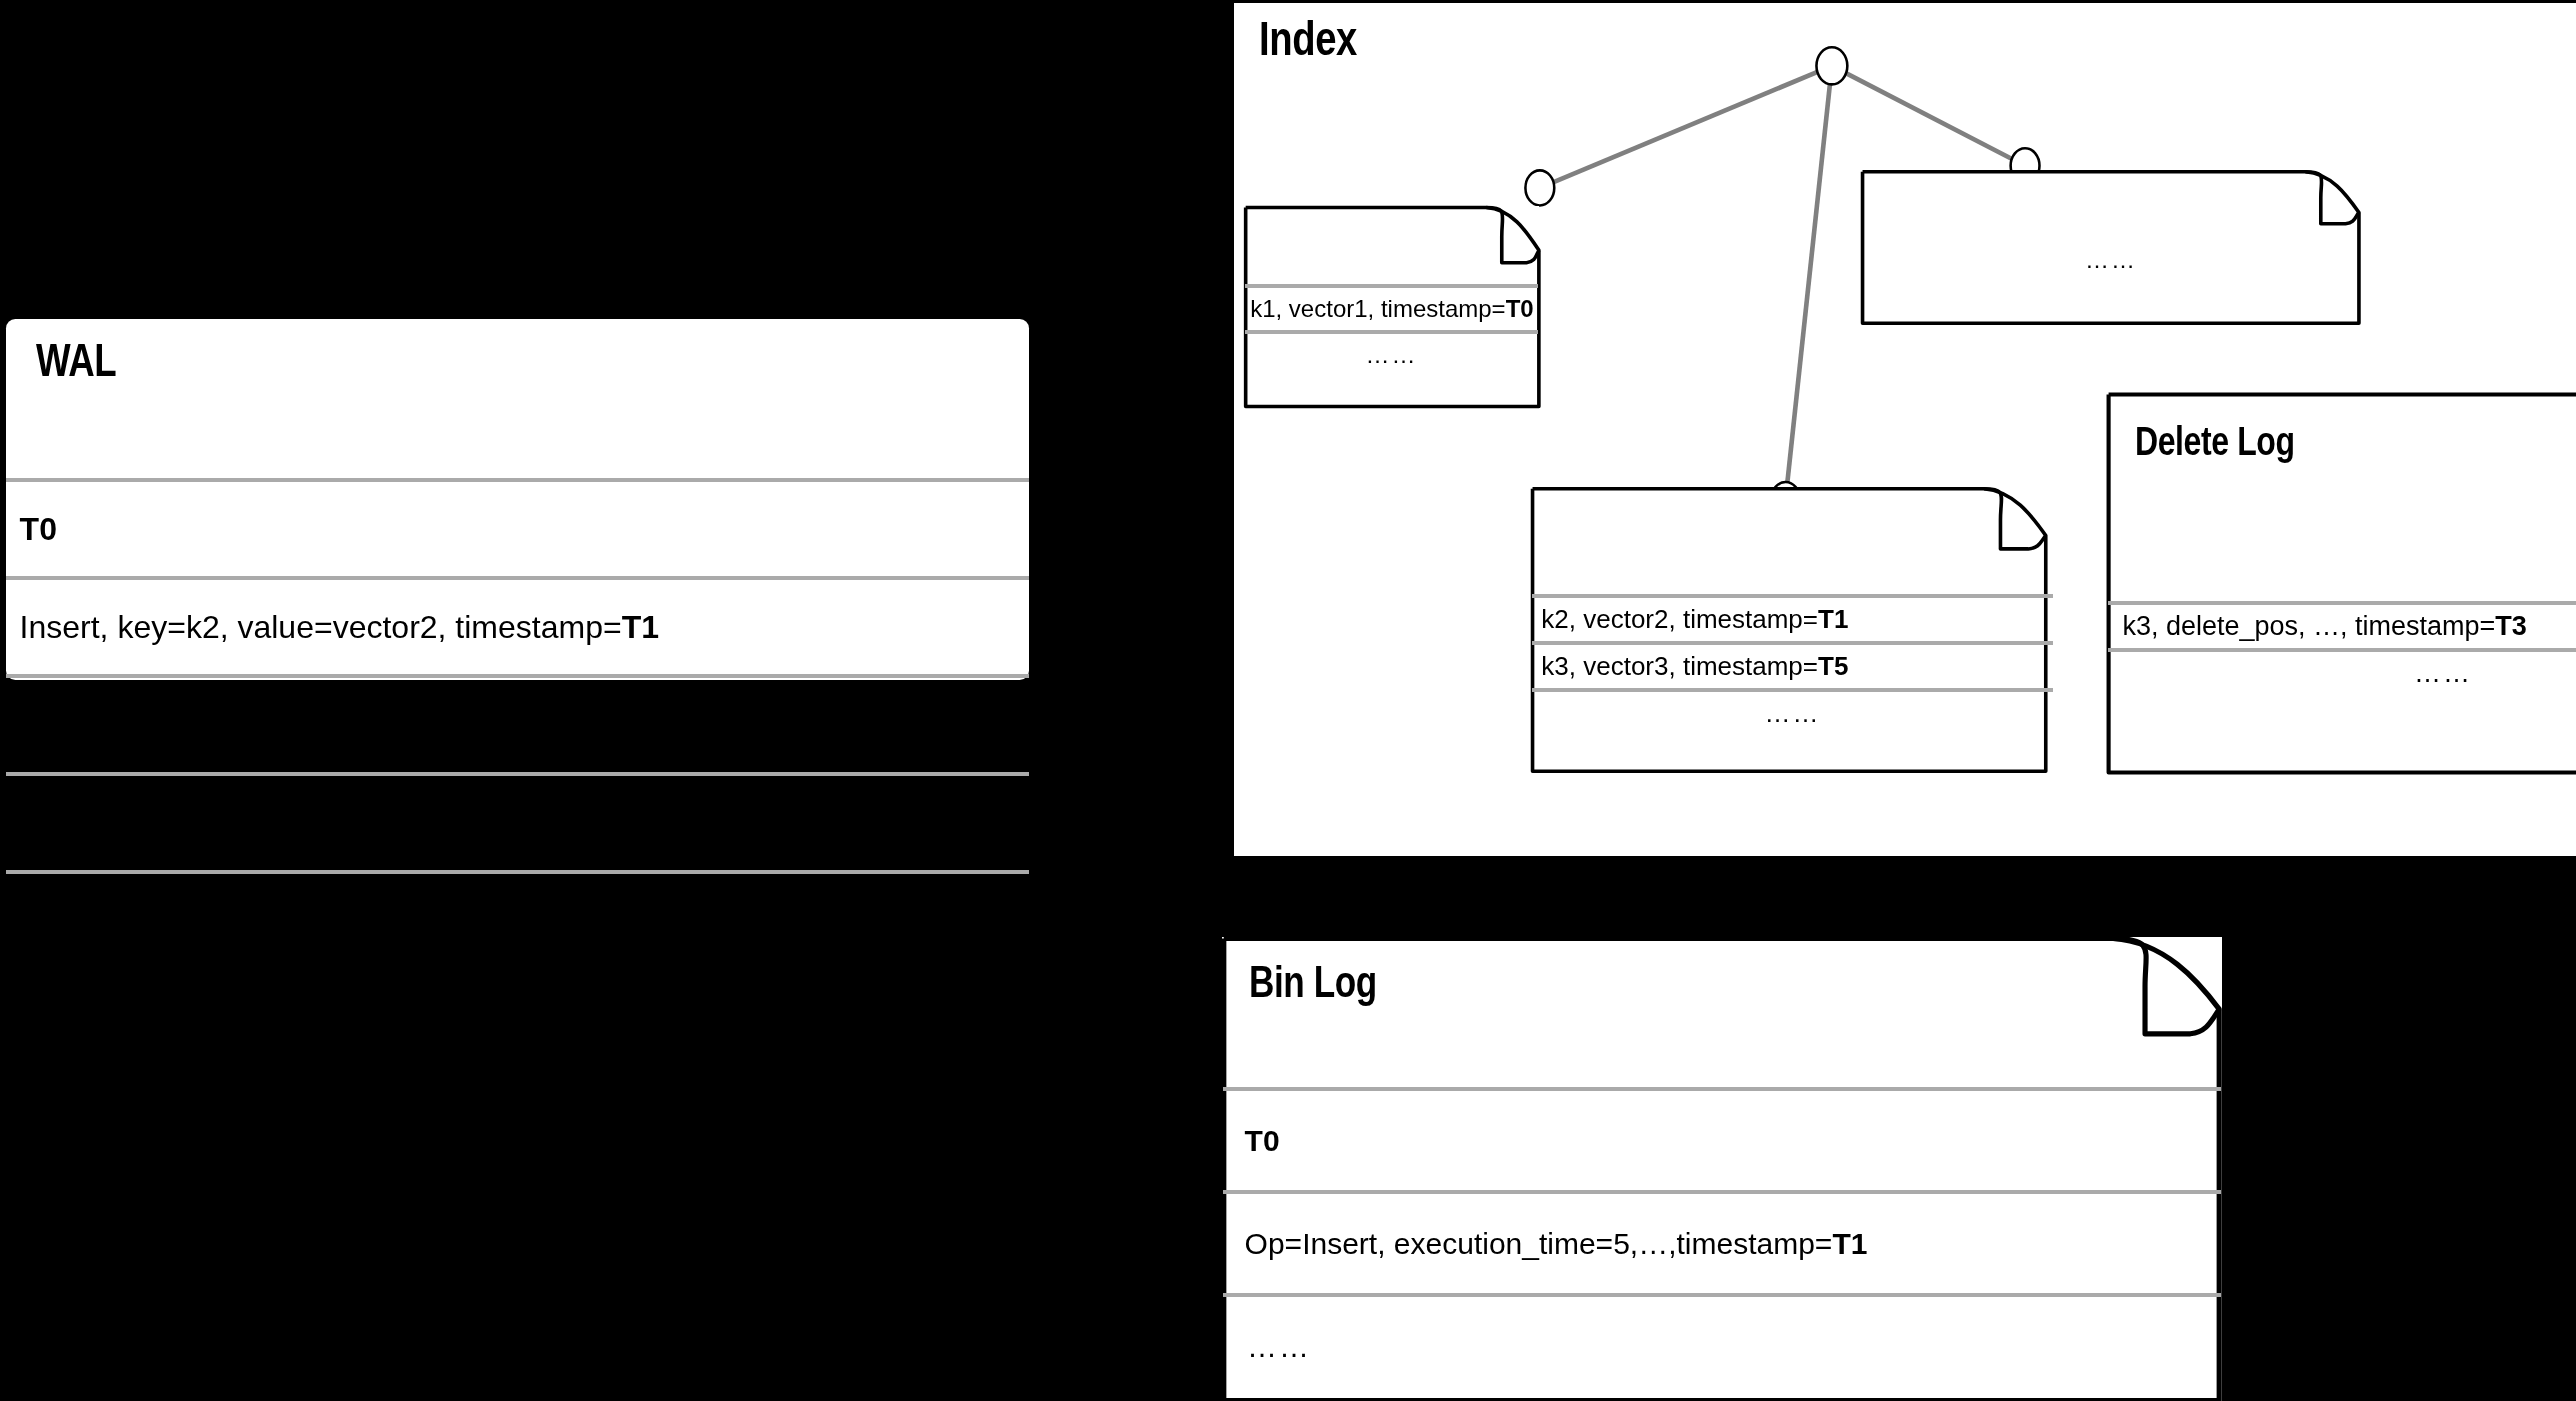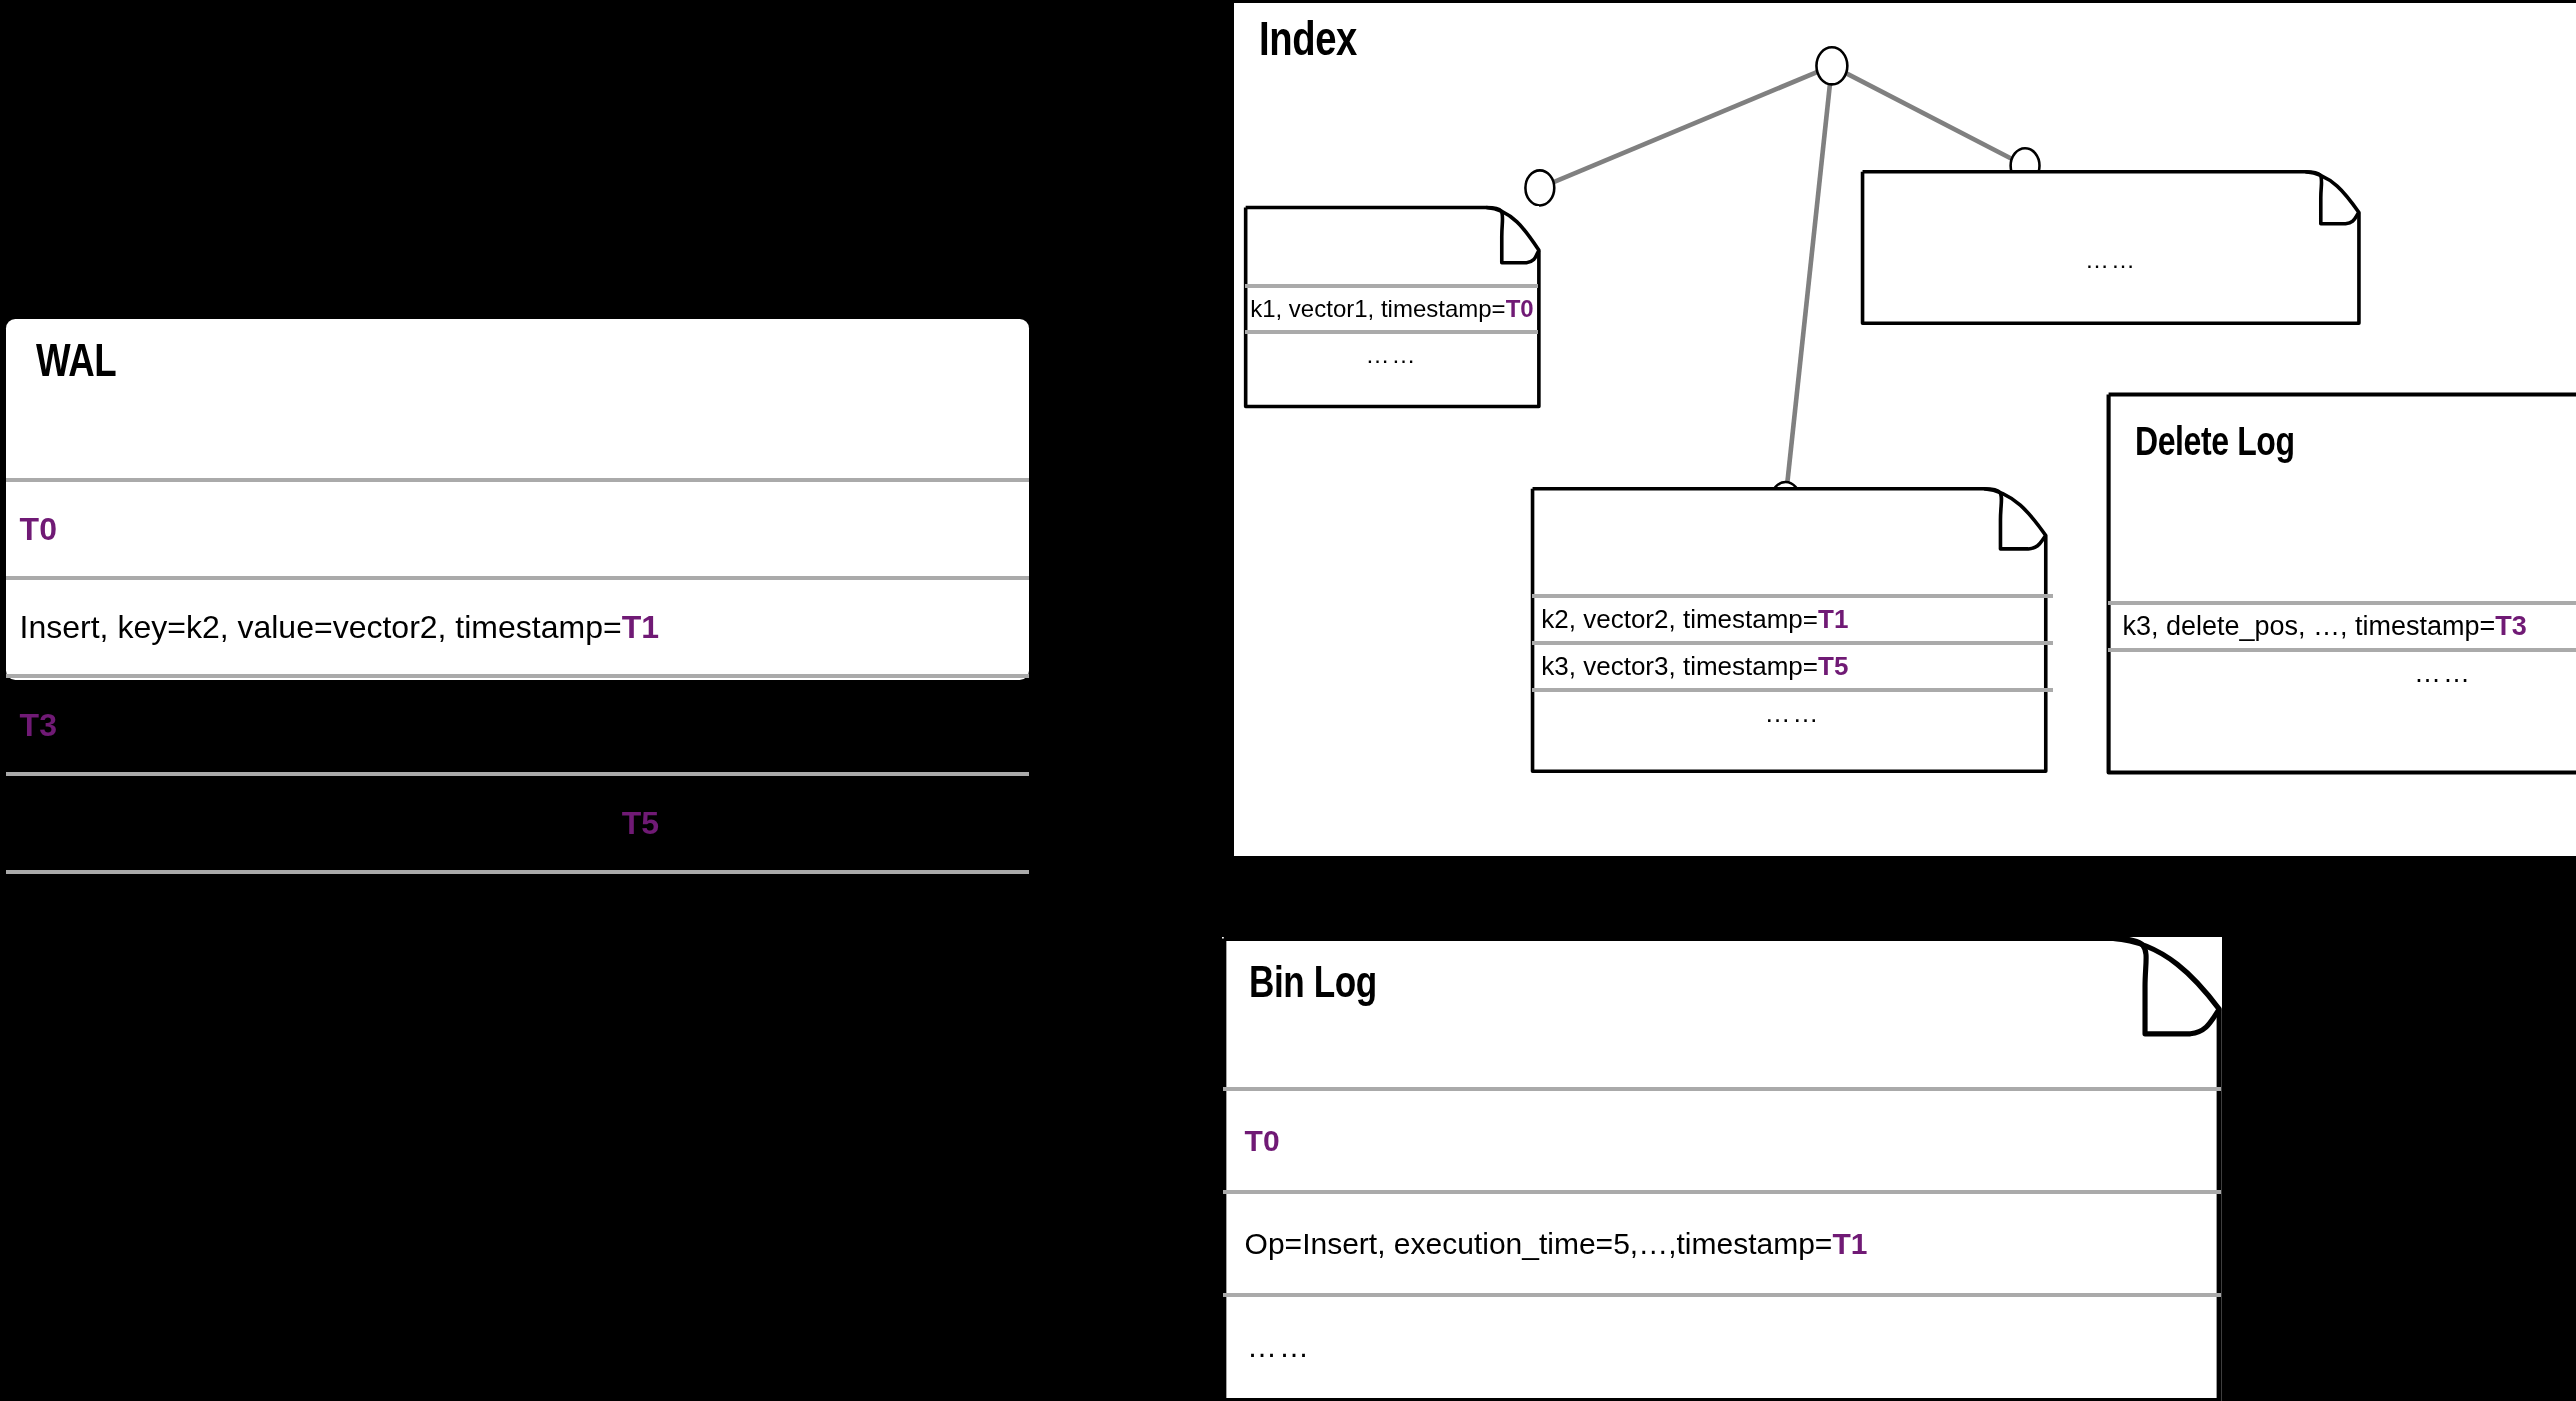--- a/index.html
+++ b/index.html
@@ -34,21 +34,21 @@
   
   .rows{position:absolute;left:0;right:0;}
   .row{
     box-sizing:border-box;
     border-top:4.6px solid #aaaaaa;
     display:flex;align-items:center;
     color:#000;
     white-space:nowrap;
     overflow:hidden;
   }
-  .row .t{color:#701a75;font-weight:bold;}
+  .row .t{color:#000000;font-weight:bold;}
 
   
   .wal-rows{top:159px;}
   .wal-rows .row{height:98px;padding-left:13.4px;font-size:32px;}
   .wal-rows .row:last-child{padding-left:15.5px;}
 
   .ellipsis{letter-spacing:2.1px;font-size:32px;color:#000;}
 
   
   .doc{

